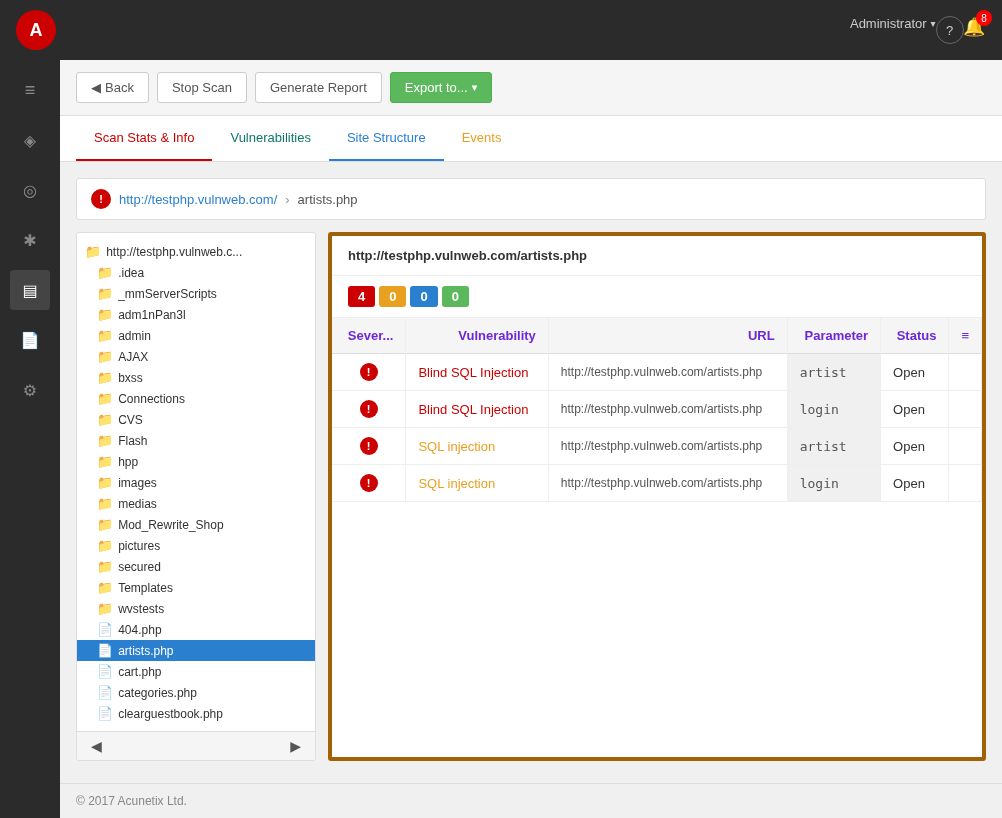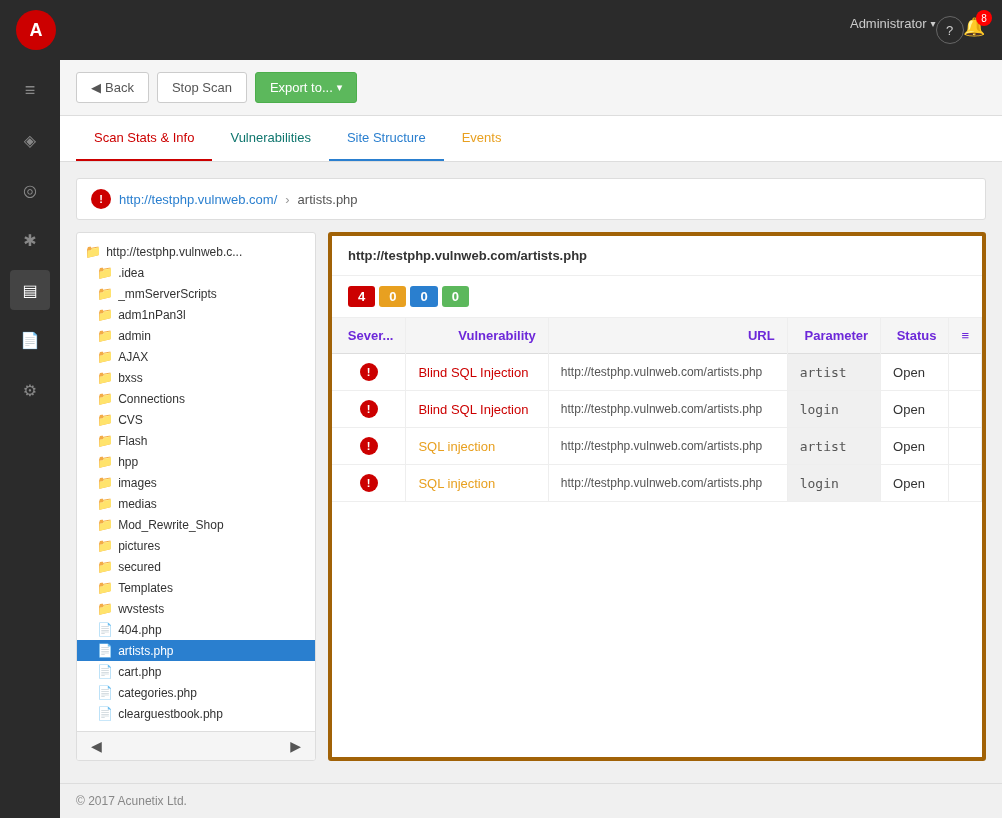--- a/index.html
+++ b/index.html
@@ -321,20 +321,23 @@
 
   <div class="main">
 
     <div class="toolbar">
       <button class="btn btn-back">
         <span>◀</span>
         <span>Back</span>
       </button>
       <button class="btn btn-stop">
         <span>Stop Scan</span>
+      </button>
+      <button class="btn btn-generate">
+        <span>Generate Report</span>
       </button>
       <button class="btn btn-export">
         <span>Export to...</span>
         <span style="font-size:11px;">▾</span>
       </button>
     </div>
 
     <div class="tabs">
       <div class="tab active-red">
         <span>Scan Stats &amp; Info</span>

